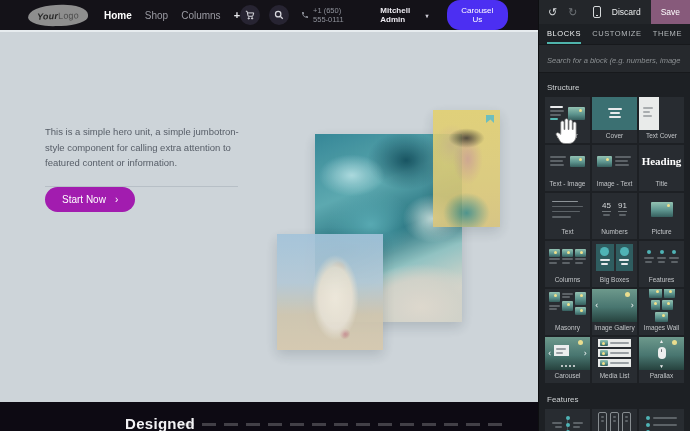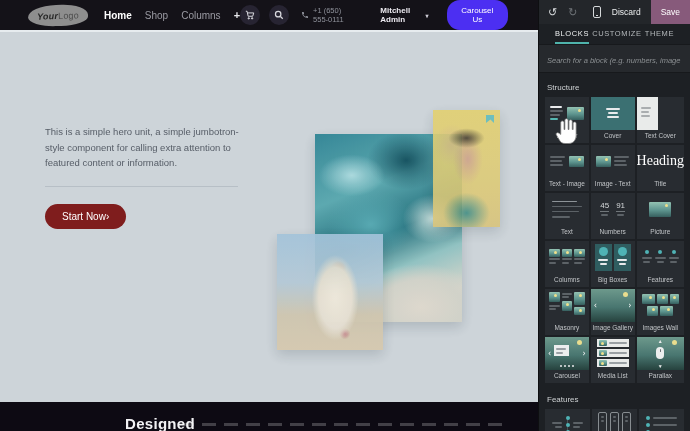--- a/index.html
+++ b/index.html
@@ -25,21 +25,21 @@
   .user{display:flex;align-items:center;gap:4px;margin-left:24px;color:#eceaf0;font-size:8px;font-weight:bold}
   .user .caret{font-size:6px;color:#cfcdd6}
   .contactbtn{margin-left:18px;background:#4c2ff2;color:#fff;font-size:8px;padding:6px 14px;border-radius:13px;border:none;cursor:pointer}
 
   
   .hero{flex:1;position:relative;border-top:2px solid #e7ecef;background:#cdd4d9;overflow:hidden}
   .hero-copy{position:absolute;left:45px;top:68px;width:220px}
   .hero-h{font-size:33px;font-weight:300;color:#272c37;line-height:1.28;letter-spacing:.4px;font-family:"DejaVu Sans",sans-serif}
   .hero-p{margin-top:24px;font-size:9.5px;color:#565d67;line-height:1.65;width:198px}
   .hero-div{margin-top:15px;width:193px;height:1px;background:#b7bfc6}
-  .cta{margin-top:17px;display:inline-flex;align-items:center;background:#7f1d1d;color:#fff;font-size:10px;padding:7px 17px;border-radius:14px;border:none;cursor:pointer}
+  .cta{display:inline-flex;align-items:center;gap:9px;background:#a21caf;color:#fff;font-size:10px;padding:7px 17px;border-radius:14px;border:none;cursor:pointer}
   .cta .arr{font-size:10px}
 
   
   .collage-img{position:absolute;box-shadow:0 5px 12px rgba(20,40,50,.18)}
   .img-marble{left:315px;top:102px;width:147px;height:188px;opacity:.95;
     background:
       radial-gradient(90px 60px at 72% 92%,#ded9cd 0%,#d2d2c9 45%,rgba(210,210,200,0) 72%),
       radial-gradient(70px 45px at 12% 88%,#d8d6cb 0%,rgba(216,214,203,0) 70%),
       radial-gradient(55px 35px at 25% 22%,#aadade 0%,rgba(170,218,222,0) 60%),
       radial-gradient(60px 45px at 62% 14%,#0f4e5c 0%,rgba(15,78,92,0) 65%),
@@ -71,21 +71,21 @@
   
   .panel{width:152px;height:431px;background:#1d2024;display:flex;flex-direction:column;border-left:1px solid #0e0f11}
   .ptoolbar{height:24px;background:#23262a;display:flex;align-items:center;flex:none;padding-left:9px}
   .tool-undo{color:#d5d8da;font-size:11px;font-family:"DejaVu Sans",sans-serif;cursor:pointer}
   .tool-redo{color:#6e7377;font-size:11px;font-family:"DejaVu Sans",sans-serif;margin-left:11px;cursor:pointer}
   .tool-mobile{width:8px;height:12px;border:1px solid #d5d8da;border-radius:2px;margin-left:auto;position:relative;cursor:pointer}
   .tool-mobile::after{content:"";position:absolute;bottom:1px;left:2px;right:2px;height:1px;background:#d5d8da}
   .tool-discard{color:#e9ebec;font-size:8.5px;margin-left:11px;cursor:pointer}
   .tool-save{height:24px;margin-left:10px;background:#875a7b;color:#fff;border:none;font-size:8.5px;padding:0 10px;cursor:pointer}
 
-  .ptabs{height:21px;display:flex;align-items:stretch;border-bottom:1px solid #17191c;flex:none;padding:0 16px;justify-content:space-between}
+  .ptabs{height:21px;display:flex;align-items:stretch;border-bottom:1px solid #17191c;flex:none;padding:0 8px;justify-content:space-between}
   .ptab{font-size:7.5px;letter-spacing:.6px;color:#b4b8bb;display:flex;align-items:center;border-bottom:2px solid transparent;cursor:pointer}
   .ptab.active{color:#eef0f1;border-bottom-color:#4fb3ab}
 
   .psearch-wrap{padding:4px 0;flex:none;background:#26292d;border-bottom:1px solid #17191c}
   .psearch{width:100%;height:14px;background:transparent;border:none;outline:none;font-size:7.5px;font-style:italic;color:#c8cbcd;padding:0 8px}
   .psearch::placeholder{color:#8c9093;font-style:italic}
 
   .pscroll{flex:1;overflow:hidden;padding-top:6px}
   .psection{font-size:8px;color:#ced1d3;margin:4px 8px 5px}
   .pgrid{display:grid;grid-template-columns:repeat(3,1fr);gap:2px;margin:0 6px 4px}
@@ -106,21 +106,21 @@
   .t-banner{gap:3px;padding:4px 5px}
   .t-banner .col{flex:1}
   .t-banner .mimg{width:17px;height:13px}
   .t-cover{background:#3b7072;flex-direction:column}
   .t-cover .ln{width:14px;margin:1px 0}
   .t-textcover .white{position:absolute;left:0;top:0;bottom:0;width:45%;background:#e9ebea;padding:8px 4px}
   .t-textcover .white .ln{background:#a9adaf;margin:2px 0}
   .t-ti{gap:3px;padding:4px 5px}
   .t-ti .col{flex:1}
   .t-ti .mimg{width:15px;height:11px}
-  .t-title{color:#fff;font-family:"Liberation Serif",serif;font-weight:normal;font-size:14px}
+  .t-title{color:#fff;font-family:"Liberation Serif",serif;font-weight:bold;font-size:11px}
   .t-text{flex-direction:column;align-items:stretch;padding:6px 7px}
   .t-nums{gap:7px}
   .t-nums .numcol{display:flex;flex-direction:column;align-items:center}
   .t-nums .num{font-size:8px;color:#d4d7d9;border-bottom:1px solid #70767a;padding-bottom:1px}
   .t-nums .ln{width:7px;margin-top:2px}
   .t-picture .mimg{width:22px;height:15px}
   .t-cols{gap:2px;padding:4px}
   .t-cols .col{flex:1}
   .t-cols .mimg{width:100%;height:8px;margin-bottom:1px}
   .t-cols .ln{margin:1.5px 0}

